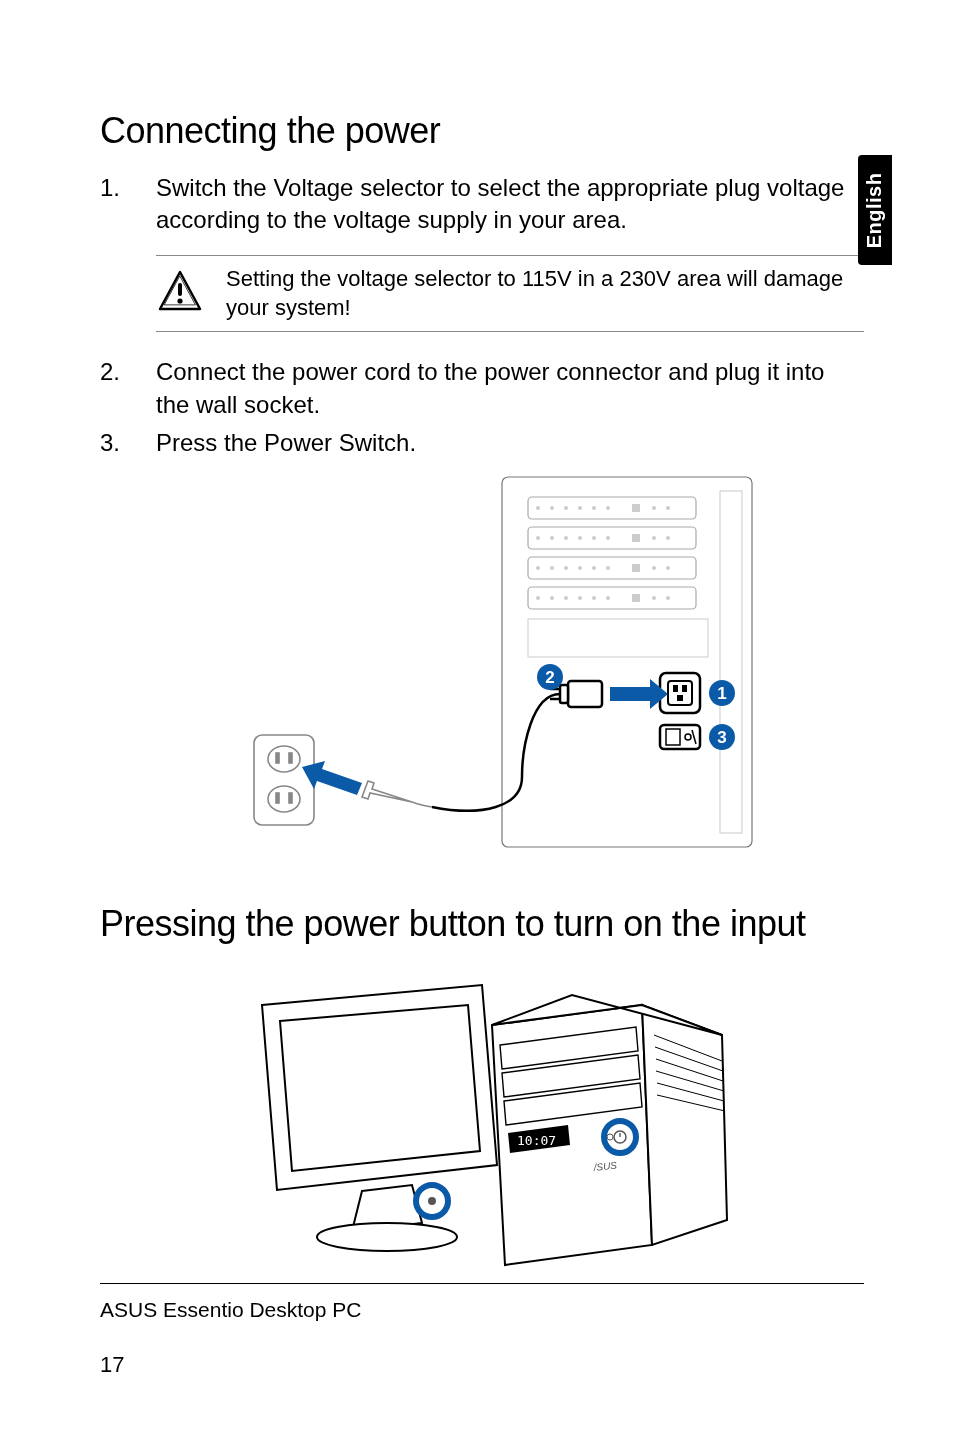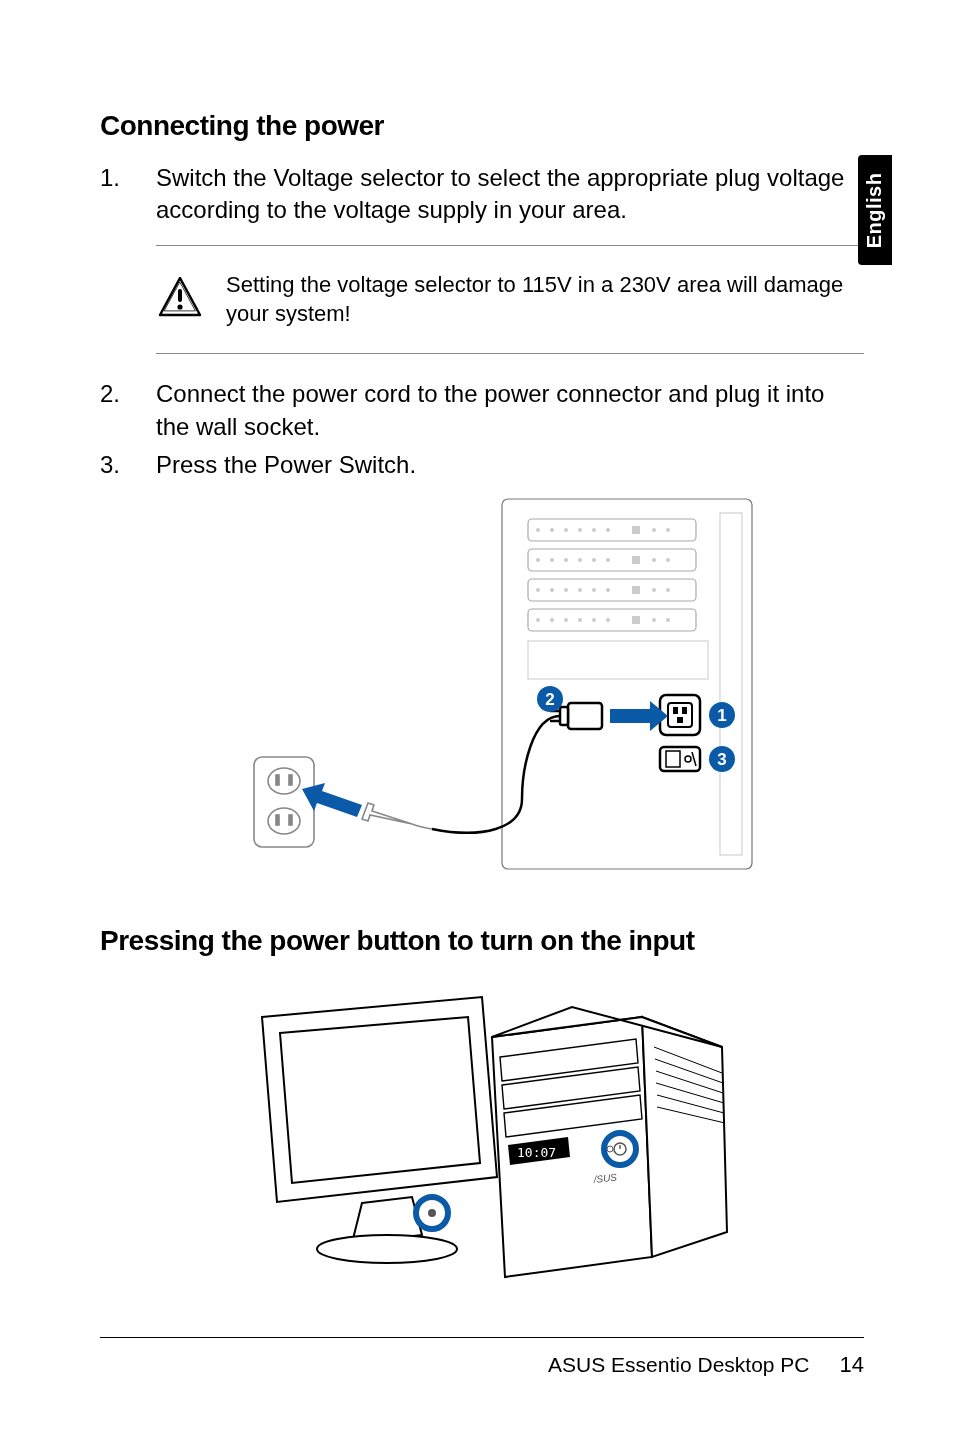--- a/index.html
+++ b/index.html
@@ -1,33 +1,33 @@
 <!DOCTYPE html>
 <html><head>
 <meta charset="utf-8">
 <style>
   * { box-sizing: border-box; margin: 0; padding: 0; }
   html, body { width: 954px; height: 1438px; font-family: Arial, Helvetica, sans-serif; background: #fff; color: #000; }
   .page { position: relative; width: 954px; height: 1438px; padding: 110px 90px 60px 100px; }
   .side-tab { position: absolute; right: 62px; top: 155px; width: 34px; height: 110px; background: #000; border-radius: 4px 0 0 4px; display: flex; align-items: center; justify-content: center; }
   .side-tab span { color: #fff; font-weight: bold; font-size: 20px; transform: rotate(-90deg); white-space: nowrap; letter-spacing: 0.5px; }
-  h1.h-main { font-family: Arial, Helvetica, sans-serif; font-weight: 700; font-size: 28px; margin-bottom: 20px; letter-spacing: -0.5px; }
+  h1.h-main { font-family: Arial, Helvetica, sans-serif; font-weight: 400; font-size: 36px; margin-bottom: 20px; letter-spacing: -0.5px; }
   .content-block { margin-left: 0; }
   .num-list { list-style: none; font-size: 24px; line-height: 1.35; }
   .num-list li { display: flex; margin-bottom: 6px; }
   .num-list li .num { width: 56px; flex-shrink: 0; }
   .num-list li .txt { flex: 1; }
-  .note-box { margin: 18px 0 24px 56px; border-top: 1px solid #888; border-bottom: 1px solid #888; padding: 24px 0; display: flex; align-items: center; gap: 22px; }
+  .note-box { margin: 18px 0 24px 56px; border-top: 1px solid #888; border-bottom: 1px solid #888; padding: 8px 0; display: flex; align-items: center; gap: 22px; }
   .note-icon { flex-shrink: 0; }
   .note-text { font-size: 22px; line-height: 1.35; }
   .figure { text-align: center; margin: 8px 0 42px 0; }
   .figure svg { display: inline-block; }
   .footer { position: absolute; bottom: 60px; left: 100px; right: 90px; }
   .footer-line { height: 1px; background: #000; margin-bottom: 14px; }
-  .footer-row { display: flex; justify-content: flex-end; align-items: baseline; gap: 30px; font-size: 21px; }
+  .footer-row { display: flex; justify-content: flex-end; align-items: baseline; gap: 30px; font-size: 21px; flex-direction: column; }
   .footer-row .pnum { font-size: 22px; }
 </style>
 </head>
 <body>
 
 <div class="page">
 
   <div class="side-tab">
     <span>English</span>
   </div>
@@ -226,17 +226,17 @@
       </g>
 
       <text x="372" y="206" font-size="10" fill="#555" font-style="italic" transform="rotate(-6 372 206)">/SUS</text>
     </svg>
   </div>
 
   <div class="footer">
     <div class="footer-line"></div>
     <div class="footer-row">
       <span>ASUS Essentio Desktop PC</span>
-      <span class="pnum">14</span>
+      <span class="pnum">17</span>
     </div>
   </div>
 
 </div>
 
 </body></html>

